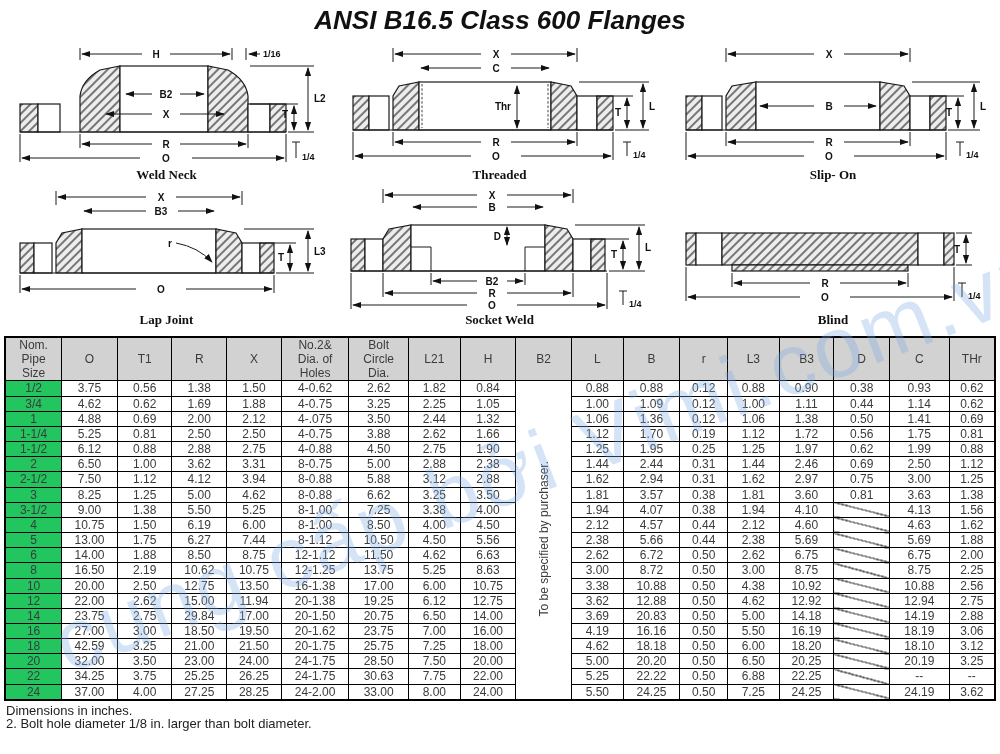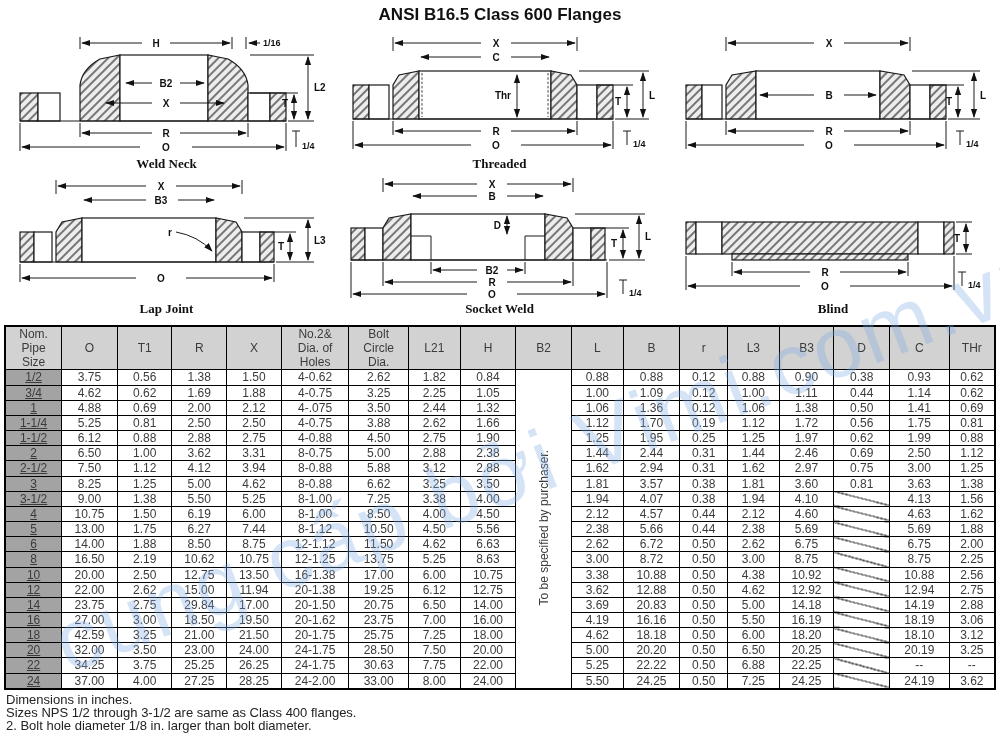--- a/index.html
+++ b/index.html
@@ -1,22 +1,23 @@
 <!DOCTYPE html>
 <html><head>
 <meta charset="utf-8">
 <style>
   html,body{margin:0;padding:0;}
   body{
     width:1000px;height:754px;background:#ffffff;position:relative;overflow:hidden;
     font-family:"Liberation Sans",sans-serif;color:#1a1a1a;
   }
   .page-title{
-    text-align:center;font-weight:bold;font-size:17px;padding-top:5px;color:#111;
+    text-align:center;font-weight:bold;font-size:26px;padding-top:5px;color:#111;
     font-family:"Liberation Sans",sans-serif;
+    font-style:italic;
   }
   .diagrams{display:grid;grid-template-columns:333px 333px 334px;margin-top:2px;}
   figure{margin:0;text-align:center;}
   .cap{
     font-family:"Liberation Serif",serif;font-weight:bold;font-size:13px;color:#111;
     margin-top:-3px;
   }
   svg .w{fill:#ffffff;stroke:#1a1a1a;stroke-width:1.2;}
   svg .hp{stroke:#1a1a1a;stroke-width:1.2;}
   svg .dim{stroke:#1a1a1a;stroke-width:1;fill:none;}
@@ -27,21 +28,21 @@
   table.dims{
     margin:8px 4px 0 4px;width:992px;border-collapse:collapse;table-layout:fixed;
     border:2px solid #000;
   }
   table.dims th,table.dims td{
     border:1px solid #000;text-align:center;padding:0;font-size:12px;line-height:1.18;
     color:#3b3b3b;overflow:hidden;white-space:nowrap;
   }
   table.dims th{background:#d2d2d2;font-weight:normal;white-space:pre-line;vertical-align:middle;}
   table.dims td{height:14px;background:#fff;}
-  table.dims td.size-col{background:#a3a3a3;text-decoration:underline;}
+  table.dims td.size-col{background:#22c55e;}
   table.dims td.b2cell{background:#fff;vertical-align:middle;}
   table.dims td.b2cell span{
     display:inline-block;writing-mode:vertical-rl;transform:rotate(180deg);
     font-size:12px;color:#3b3b3b;white-space:nowrap;line-height:1;
   }
   table.dims td.diag{
     background-image:linear-gradient(to top right,transparent 47.5%,#555 47.5%,#555 52.5%,transparent 52.5%);
   }
   .notes{margin:3px 0 0 6px;font-size:13px;color:#222;line-height:1.02;}
   .notes div{margin:0;}
@@ -227,20 +228,21 @@
       <text x="161" y="108" text-anchor="middle" class="dl">R</text>
       <line x1="18" y1="94" x2="18" y2="122" class="dim"></line>
       <line x1="278" y1="94" x2="278" y2="122" class="dim"></line>
       <line x1="136" y1="118" x2="20" y2="118" class="dim" marker-end="url(#a2)"></line>
       <line x1="186" y1="118" x2="276" y2="118" class="dim" marker-end="url(#a2)"></line>
       <text x="161" y="122" text-anchor="middle" class="dl">O</text>
       <line x1="292" y1="104" x2="292" y2="118" class="dim"></line>
       <line x1="288" y1="104" x2="296" y2="104" class="dim"></line>
       <text x="298" y="120" text-anchor="start" class="dls">1/4</text>
     </svg>
+    <figcaption class="cap">Slip- On</figcaption>
   </figure>
 
   <figure>
     <svg width="330" height="128" viewBox="0 0 330 128">
       <defs>
         <pattern id="p3" width="6" height="6" patternUnits="userSpaceOnUse" patternTransform="rotate(45)">
           <rect width="6" height="6" fill="#ededed"></rect>
             <rect width="2" height="6" fill="#777"></rect>
         </pattern>
         <marker id="a3" viewBox="0 0 10 10" refX="9" refY="5" markerWidth="9" markerHeight="9" orient="auto-start-reverse" markerUnits="userSpaceOnUse">
@@ -843,17 +845,16 @@
         <td>24.25</td>
         <td class="diag"></td>
         <td>24.19</td>
         <td>3.62</td>
       </tr>
     </tbody>
   </table>
 
 <div class="notes">
   <div>Dimensions in inches.</div>
-  <div>Sizes NPS 1/2 through 3-1/2 are same as Class 400 flanges.</div>
   <div>2. Bolt hole diameter 1/8 in. larger than bolt diameter.</div>
 </div>
 
 <div class="watermark">cung cấp bởi Vimi.com.vn</div>
 
 </body></html>

